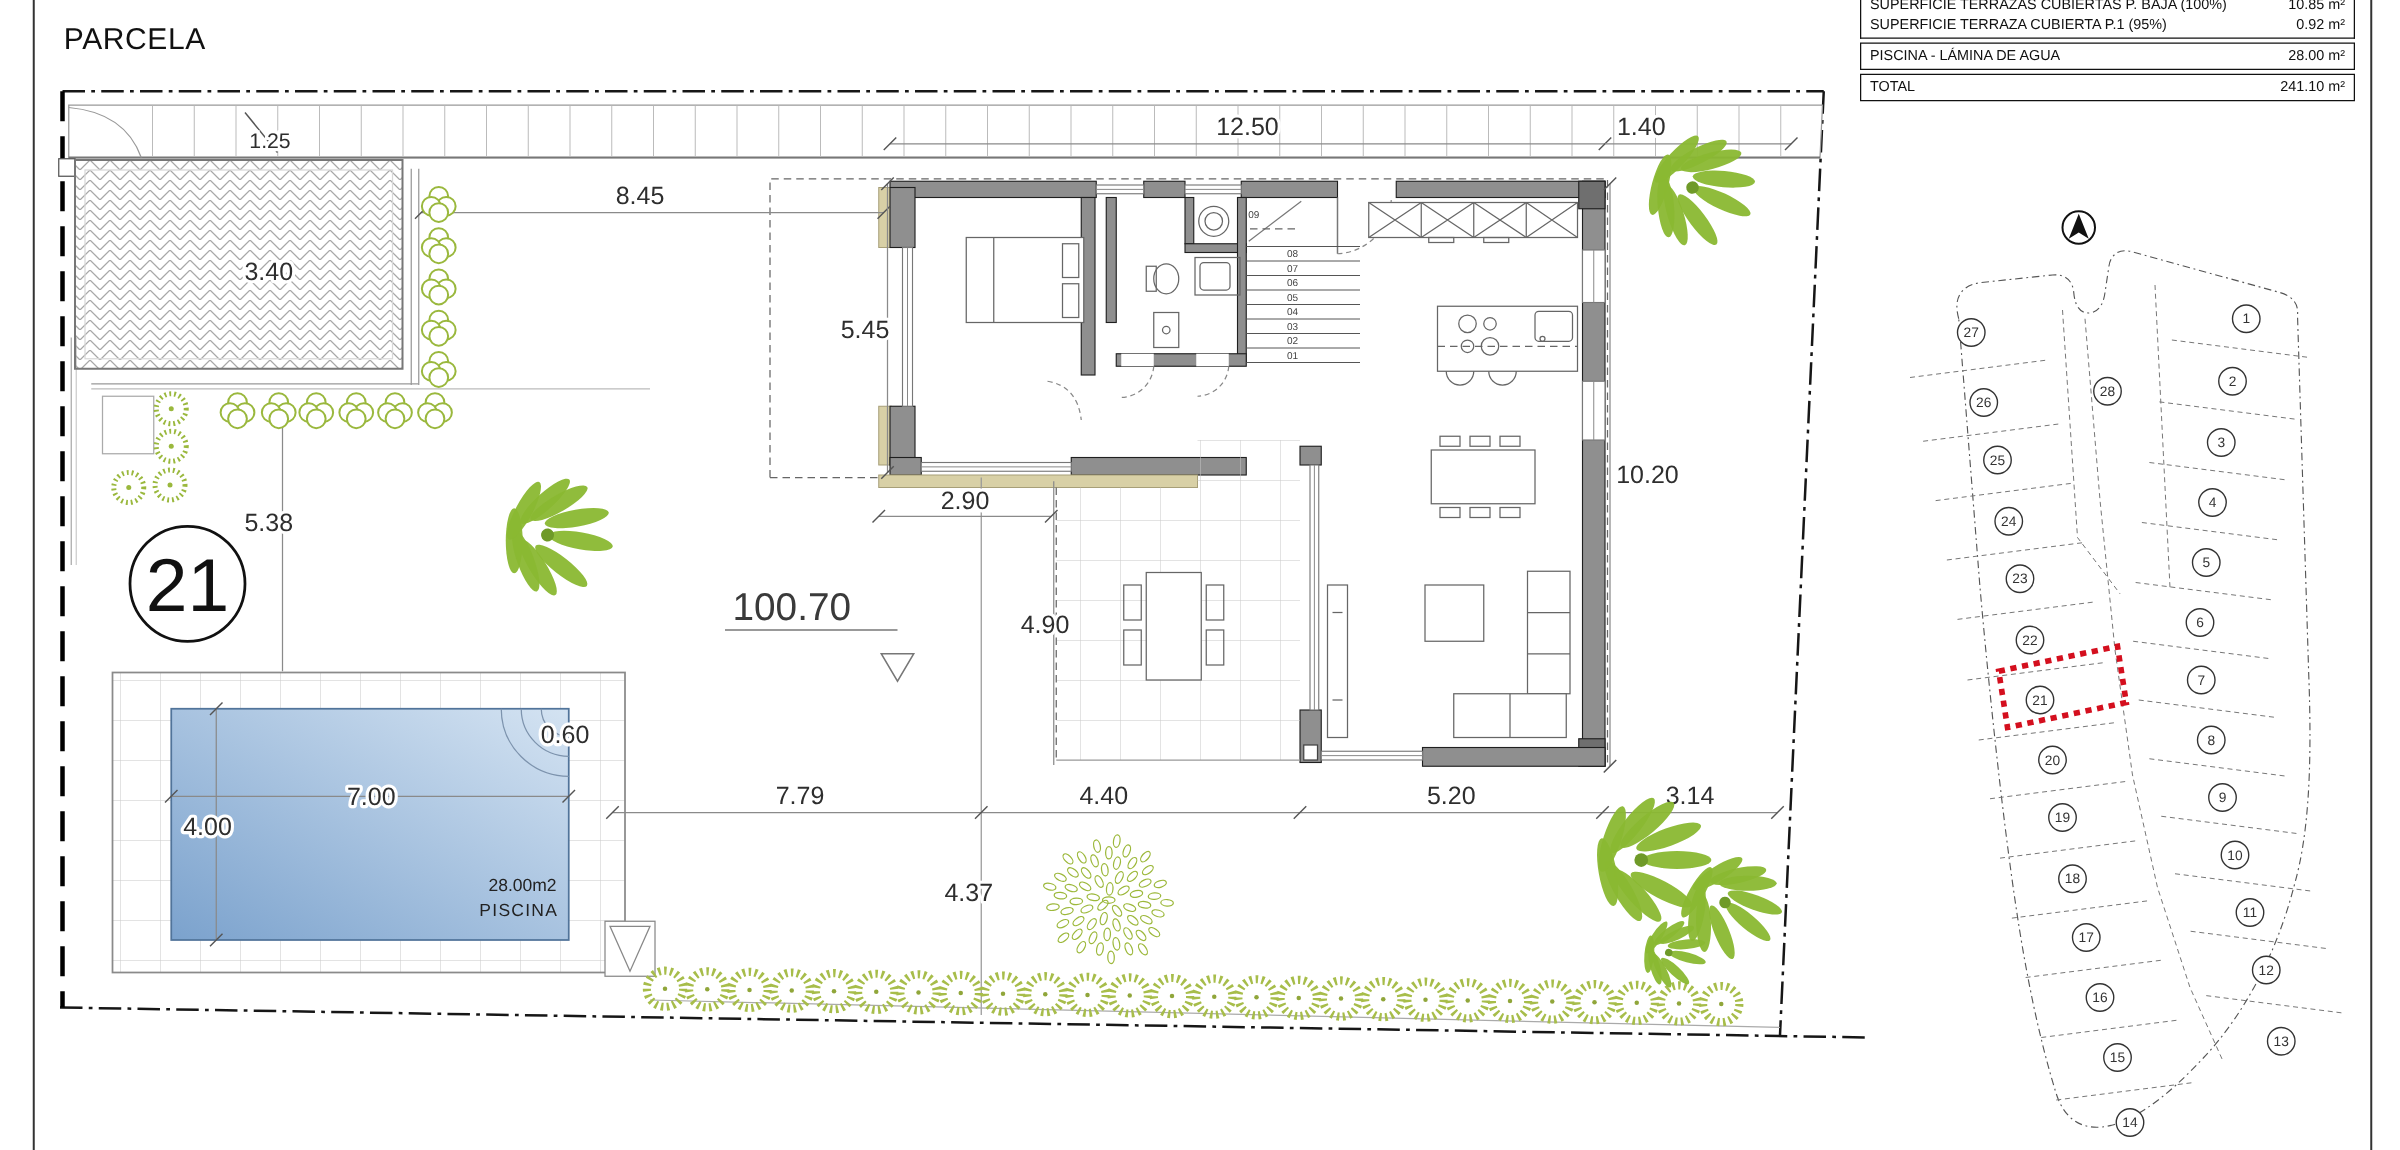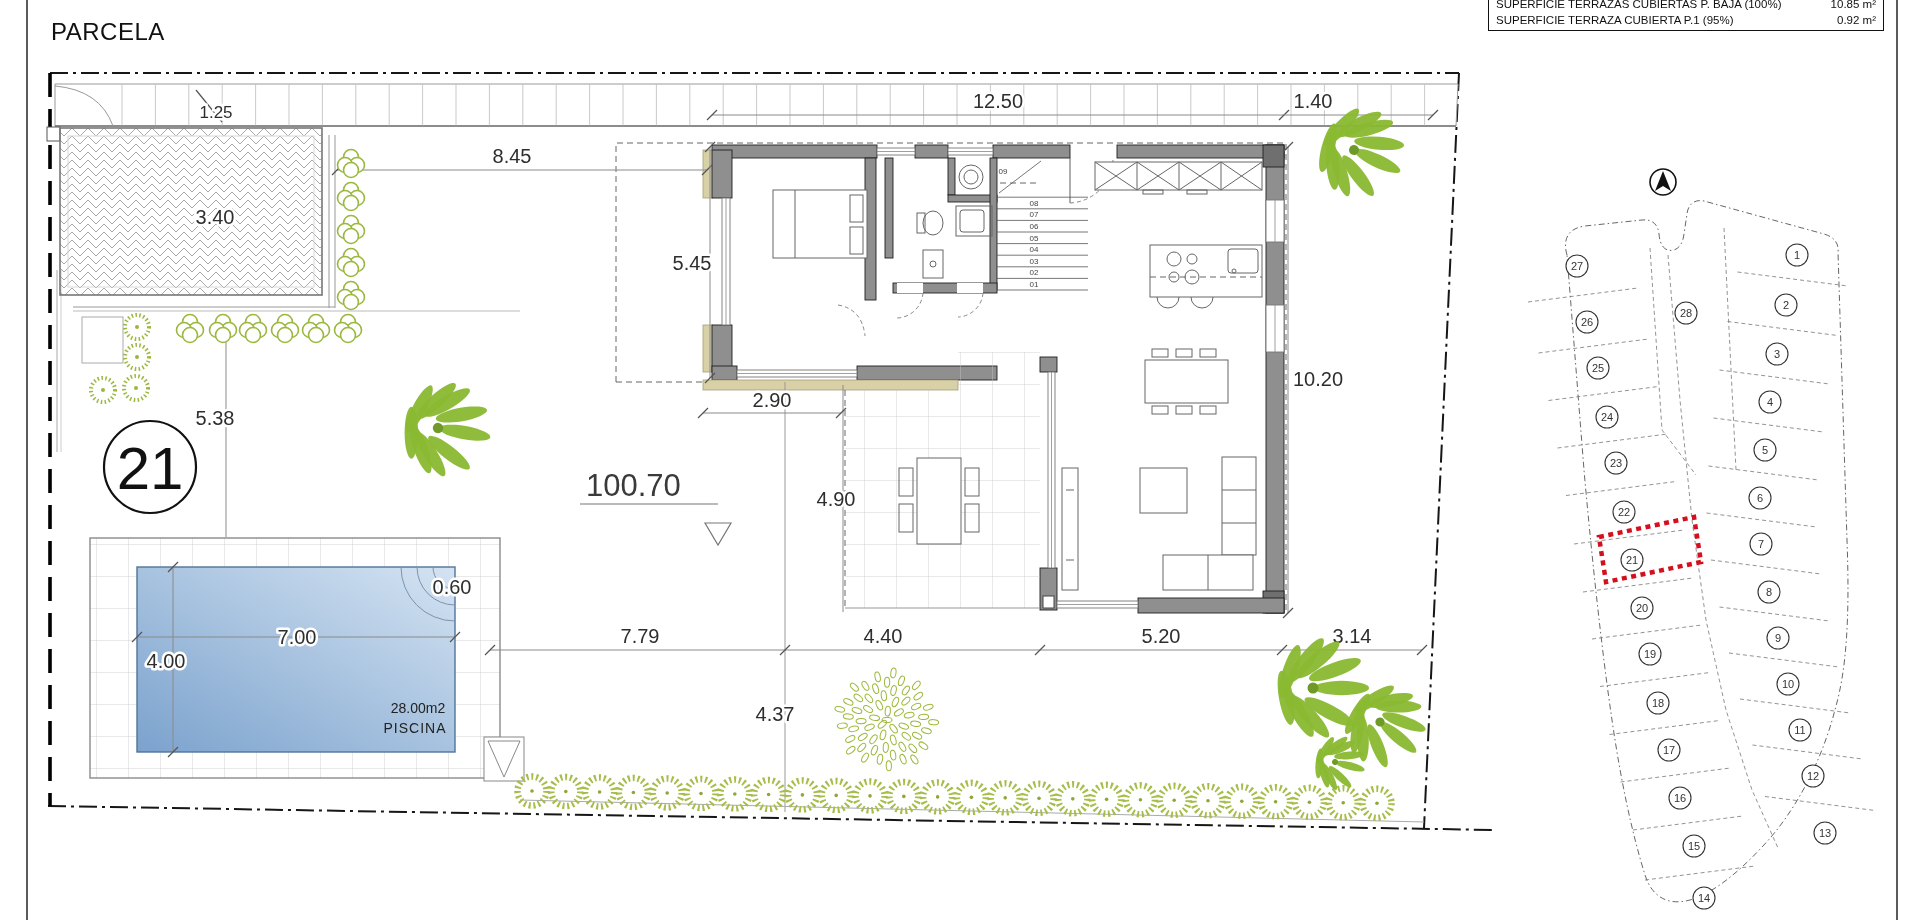--- a/index.html
+++ b/index.html
@@ -46,20 +46,32 @@
 
   <div id="area-table">
     <div class="tgroup first">
       <div class="trow">
         <span class="lbl">SUPERFICIE TERRAZAS CUBIERTAS P. BAJA (100%)</span>
         <span class="val">10.85 m²</span>
       </div>
       <div class="trow">
         <span class="lbl">SUPERFICIE TERRAZA CUBIERTA P.1 (95%)</span>
         <span class="val">0.92 m²</span>
+      </div>
+    </div>
+    <div class="tgroup">
+      <div class="trow">
+        <span class="lbl">PISCINA - LÁMINA DE AGUA</span>
+        <span class="val">28.00 m²</span>
+      </div>
+    </div>
+    <div class="tgroup">
+      <div class="trow">
+        <span class="lbl">TOTAL</span>
+        <span class="val">241.10 m²</span>
       </div>
     </div>
   </div>
 
   <svg id="plan" width="1920" height="920" viewBox="0 0 1920 920">
     <defs>
       <pattern id="herr" width="16" height="8" patternUnits="userSpaceOnUse">
         <path d="M0,8 L8,0 L16,8" stroke="#a8a8a8" stroke-width="1" fill="none"></path>
       </pattern>
       <pattern id="g32" width="32" height="32" patternUnits="userSpaceOnUse">

